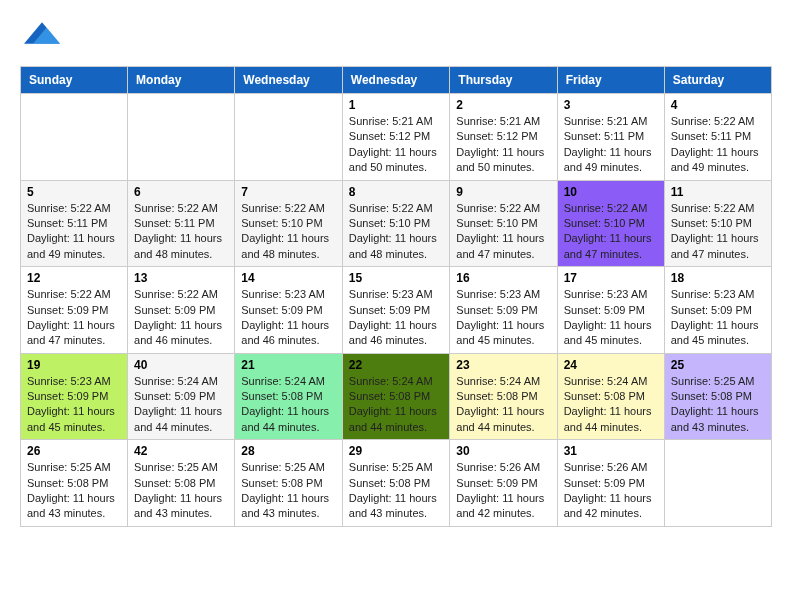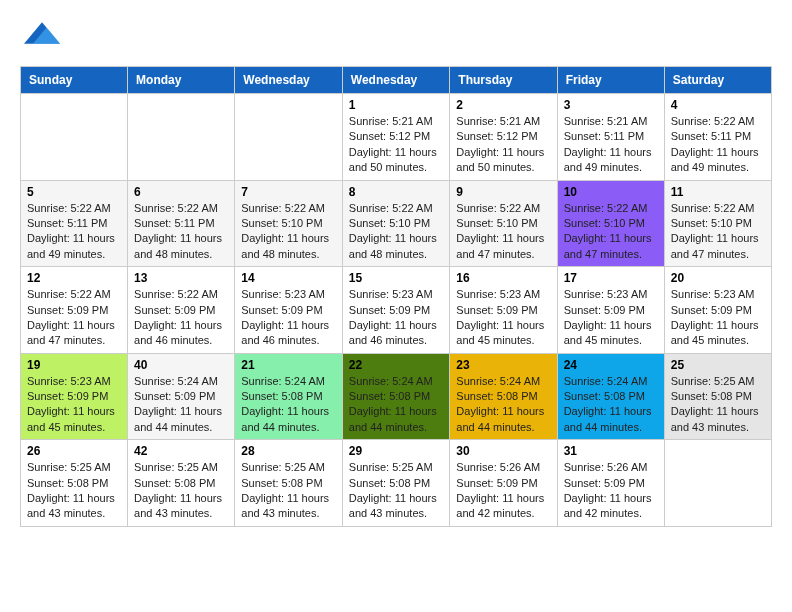--- a/index.html
+++ b/index.html
@@ -244,21 +244,21 @@
 and 45 minutes.</div>
         </td>
         <td>
           <span class="day-number">17</span>
           <div class="day-info" style="white-space: pre-line;">Sunrise: 5:23 AM
 Sunset: 5:09 PM
 Daylight: 11 hours
 and 45 minutes.</div>
         </td>
         <td>
-          <span class="day-number">20</span>
+          <span class="day-number">18</span>
           <div class="day-info" style="white-space: pre-line;">Sunrise: 5:23 AM
 Sunset: 5:09 PM
 Daylight: 11 hours
 and 45 minutes.</div>
         </td>
       </tr>
       <tr>
         <td style="background: #bef264;">
           <span class="day-number">19</span>
           <div class="day-info" style="white-space: pre-line;">Sunrise: 5:23 AM
@@ -280,35 +280,35 @@
 Daylight: 11 hours
 and 44 minutes.</div>
         </td>
         <td style="background: #4d7c0f;">
           <span class="day-number">22</span>
           <div class="day-info" style="white-space: pre-line;">Sunrise: 5:24 AM
 Sunset: 5:08 PM
 Daylight: 11 hours
 and 44 minutes.</div>
         </td>
-        <td style="background: #eab308;">
+        <td style="background: #fef9c3;">
           <span class="day-number">23</span>
           <div class="day-info" style="white-space: pre-line;">Sunrise: 5:24 AM
 Sunset: 5:08 PM
 Daylight: 11 hours
 and 44 minutes.</div>
         </td>
-        <td style="background: #0ea5e9;">
+        <td style="background: #fef9c3;">
           <span class="day-number">24</span>
           <div class="day-info" style="white-space: pre-line;">Sunrise: 5:24 AM
 Sunset: 5:08 PM
 Daylight: 11 hours
 and 44 minutes.</div>
         </td>
-        <td style="background: #e5e5e5;">
+        <td style="background: #c4b5fd;">
           <span class="day-number">25</span>
           <div class="day-info" style="white-space: pre-line;">Sunrise: 5:25 AM
 Sunset: 5:08 PM
 Daylight: 11 hours
 and 43 minutes.</div>
         </td>
       </tr>
       <tr>
         <td>
           <span class="day-number">26</span>

